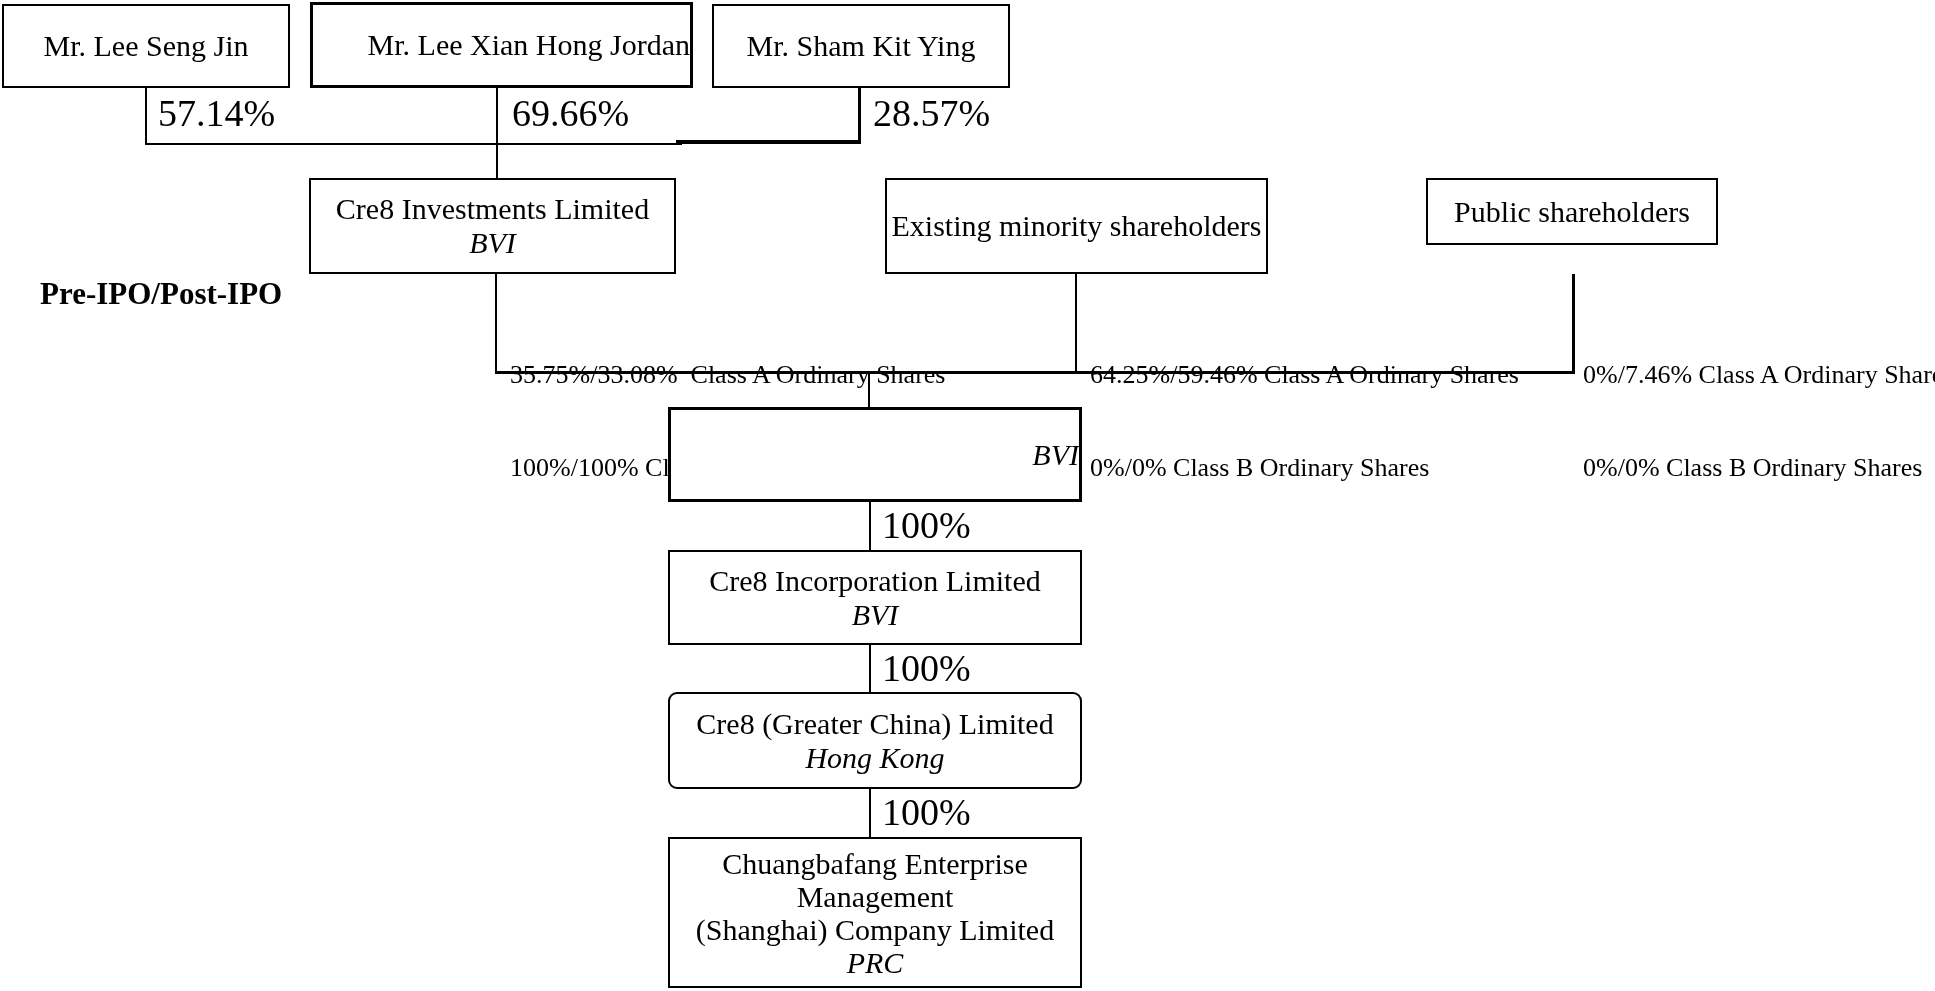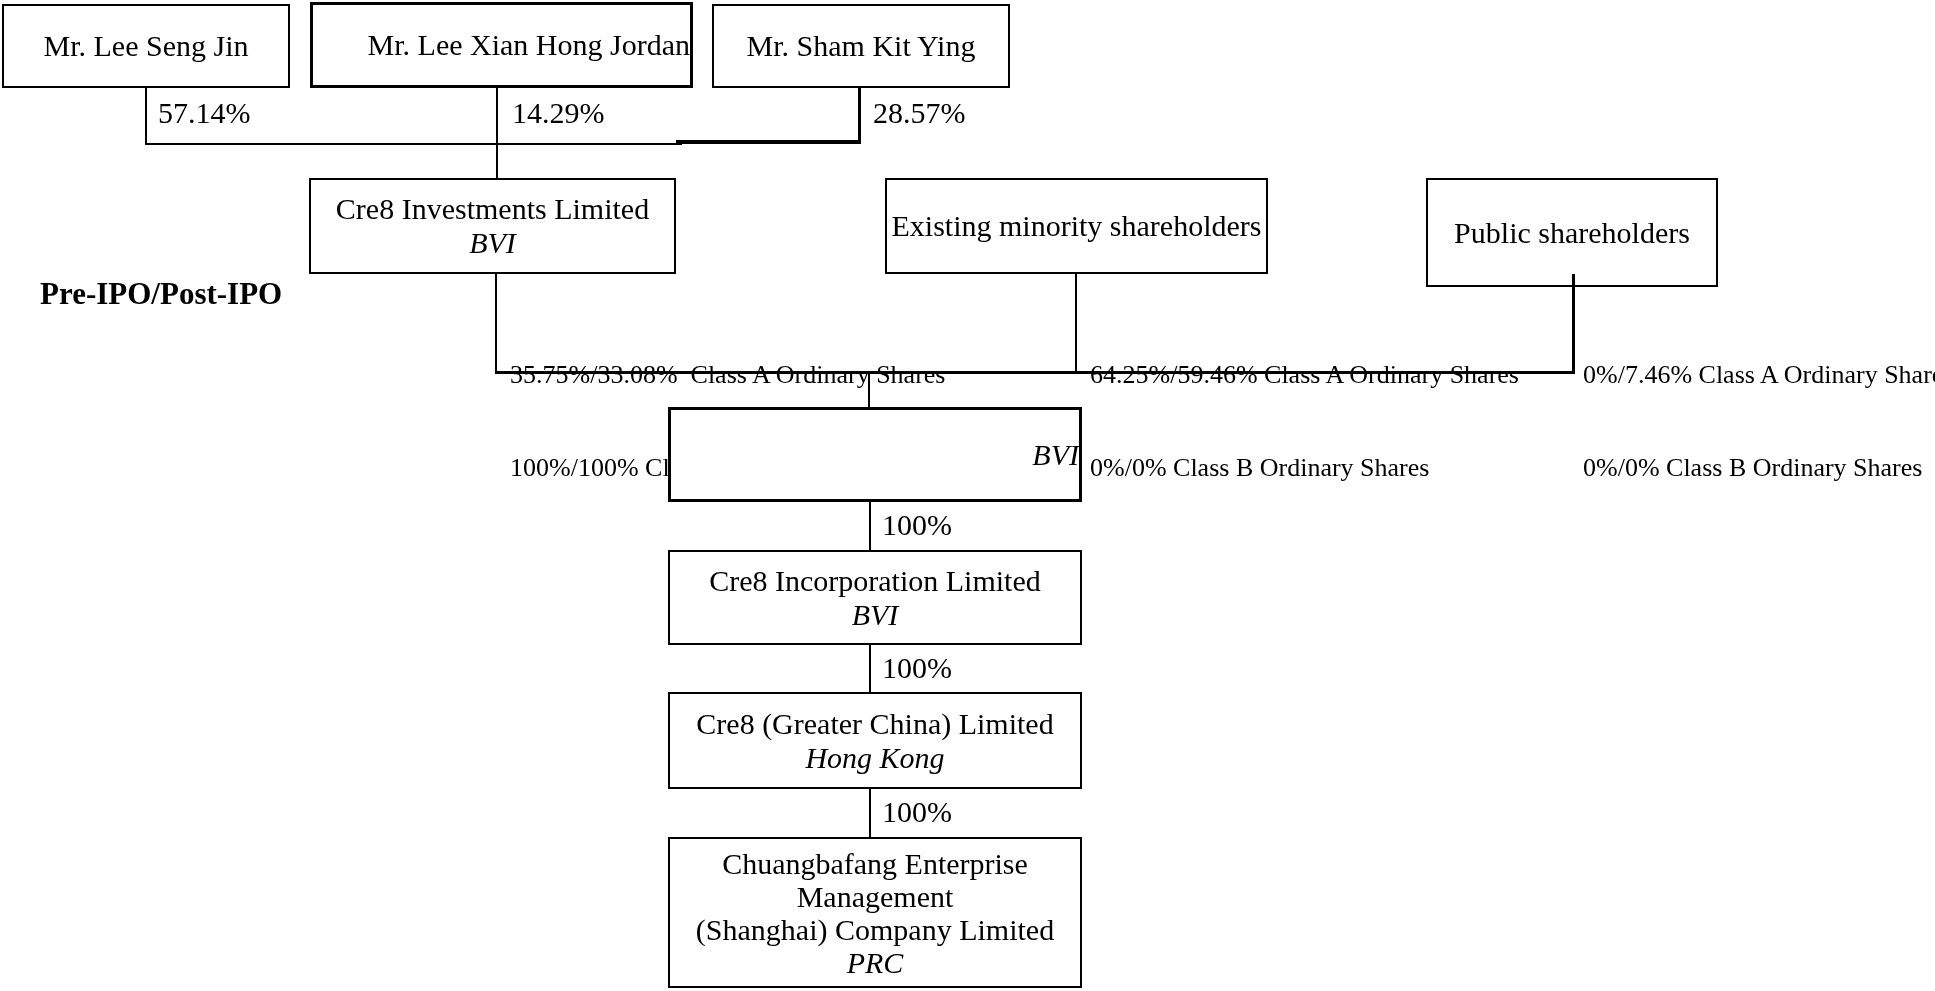--- a/index.html
+++ b/index.html
@@ -21,21 +21,21 @@
     display: flex;
     flex-direction: column;
     justify-content: center;
     align-items: center;
     text-align: center;
     font-size: 30px;
     line-height: 34px;
   }
   .box.thick { border-width: 3px; align-items: flex-end; }
   .line { position: absolute; background: #000000; }
-  .lbl { position: absolute; font-size: 30px; line-height: 34px; white-space: pre; }
+  .lbl { position: absolute; font-size: 38px; line-height: 34px; white-space: pre; }
   .shares { position: absolute; font-size: 26px; line-height: 31px; white-space: pre; }
   .it { font-style: italic; }
   .bold { font-weight: bold; }
 
   
   #box-lee-seng-jin        { left: 2px;    top: 4px;   width: 288px; height: 84px; }
   #box-lee-xian-hong-jordan{ left: 310px;  top: 2px;   width: 383px; height: 86px; }
   #box-sham-kit-ying       { left: 712px;  top: 4px;   width: 298px; height: 84px; }
 
   #v-lee       { left: 145px;  top: 88px;  width: 2px;   height: 57px; }
@@ -44,38 +44,38 @@
   #h-top-left  { left: 145px;  top: 143px; width: 537px; height: 2px; }
   #h-top-right { left: 676px;  top: 140px; width: 185px; height: 4px; }
 
   #pct-1 { left: 158px; top: 96px; }
   #pct-2 { left: 512px; top: 96px; }
   #pct-3 { left: 873px; top: 96px; }
 
   
   #box-investments { left: 309px;  top: 178px; width: 367px; height: 96px; }
   #box-minority    { left: 885px;  top: 178px; width: 383px; height: 96px; }
-  #box-public      { left: 1426px; top: 178px; width: 292px; height: 109px; }
+  #box-public      { left: 1426px; top: 178px; width: 292px; height: 67px; }
 
   #ipo-label { left: 40px; top: 277px; font-size: 31px; font-weight: bold; }
 
   #v-inv  { left: 495px;  top: 274px; width: 2px;    height: 98px; }
   #v-min  { left: 1075px; top: 274px; width: 2px;    height: 98px; }
   #v-pub  { left: 1572px; top: 274px; width: 3px;    height: 98px; }
   #h-mid  { left: 495px;  top: 371px; width: 1080px; height: 3px; }
   #v-drop { left: 868px;  top: 374px; width: 2px;    height: 33px; }
 
   #shares-inv { left: 510px;  top: 297px; }
   #shares-min { left: 1090px; top: 297px; }
   #shares-pub { left: 1583px; top: 297px; }
 
   
   #box-enterprise    { left: 668px; top: 407px; width: 414px; height: 95px; border-width: 3px; }
   #box-incorporation { left: 668px; top: 550px; width: 414px; height: 95px; }
-  #box-greater-china { left: 668px; top: 692px; width: 414px; height: 97px; }
+  #box-greater-china { left: 668px; top: 692px; width: 414px; height: 97px; border-radius: 9px; }
   #box-prc           { left: 668px; top: 837px; width: 414px; height: 151px; line-height: 33px; text-align: center; }
 
   #v-c1 { left: 869px; top: 502px; width: 2px; height: 48px; }
   #v-c2 { left: 869px; top: 645px; width: 2px; height: 47px; }
   #v-c3 { left: 869px; top: 789px; width: 2px; height: 48px; }
 
   #pct-c1 { left: 882px; top: 508px; }
   #pct-c2 { left: 882px; top: 651px; }
   #pct-c3 { left: 882px; top: 795px; }
 </style>
@@ -94,21 +94,21 @@
     <span>Mr. Sham Kit Ying</span>
   </div>
 
   <div class="line" id="v-lee"></div>
   <div class="line" id="v-jordan"></div>
   <div class="line" id="v-sham"></div>
   <div class="line" id="h-top-left"></div>
   <div class="line" id="h-top-right"></div>
 
   <div class="lbl" id="pct-1">57.14%</div>
-  <div class="lbl" id="pct-2">14.29%</div>
+  <div class="lbl" id="pct-2">69.66%</div>
   <div class="lbl" id="pct-3">28.57%</div>
 
   <div class="box" id="box-investments">
     <span>Cre8 Investments Limited</span>
     <span class="it">BVI</span>
   </div>
   <div class="box" id="box-minority">
     <span>Existing minority shareholders</span>
   </div>
   <div class="box" id="box-public">

